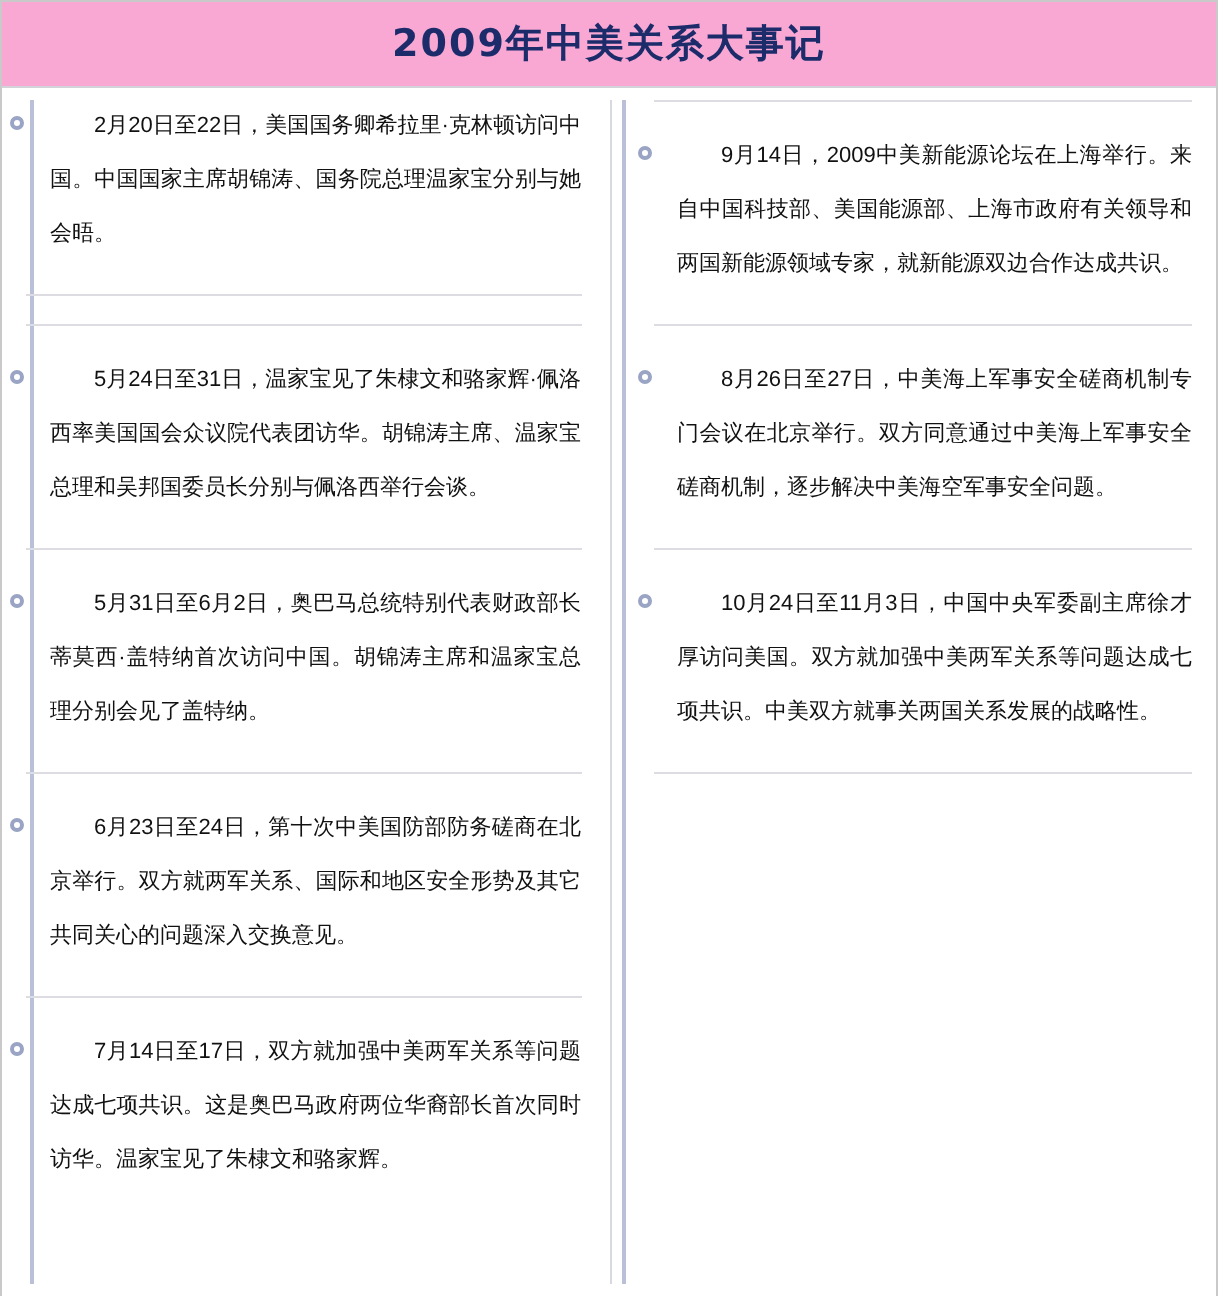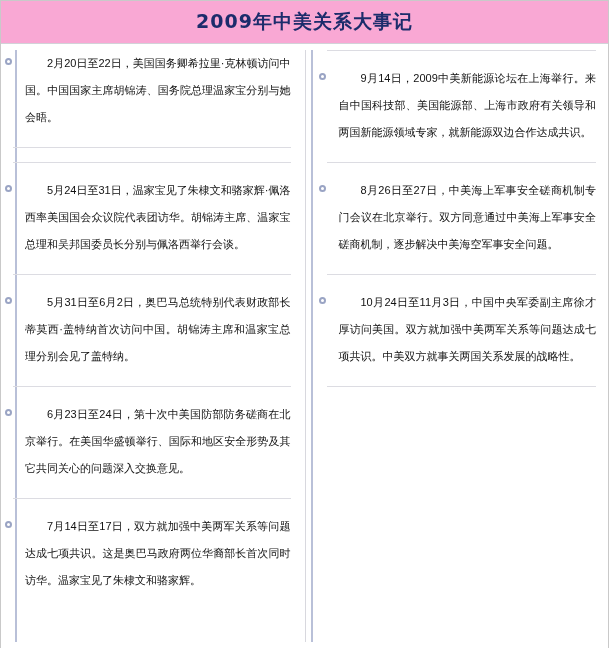--- a/index.html
+++ b/index.html
@@ -139,21 +139,21 @@
           <div class="text">5月24日至31日，温家宝见了朱棣文和骆家辉·佩洛西率美国国会众议院代表团访华。胡锦涛主席、温家宝总理和吴邦国委员长分别与佩洛西举行会谈。</div>
         </li>
         <hr class="sep">
         <li class="entry">
           <span class="dot"></span>
           <div class="text">5月31日至6月2日，奥巴马总统特别代表财政部长蒂莫西·盖特纳首次访问中国。胡锦涛主席和温家宝总理分别会见了盖特纳。</div>
         </li>
         <hr class="sep">
         <li class="entry">
           <span class="dot"></span>
-          <div class="text">6月23日至24日，第十次中美国防部防务磋商在北京举行。在美国华盛顿举行、国际和地区安全形势及其它共同关心的问题深入交换意见。</div>
+          <div class="text">6月23日至24日，第十次中美国防部防务磋商在北京举行。双方就两军关系、国际和地区安全形势及其它共同关心的问题深入交换意见。</div>
         </li>
         <hr class="sep">
         <li class="entry">
           <span class="dot"></span>
           <div class="text">7月14日至17日，双方就加强中美两军关系等问题达成七项共识。这是奥巴马政府两位华裔部长首次同时访华。温家宝见了朱棣文和骆家辉。</div>
         </li>
       </ul>
     </div>
 
     <div class="column col-right">

